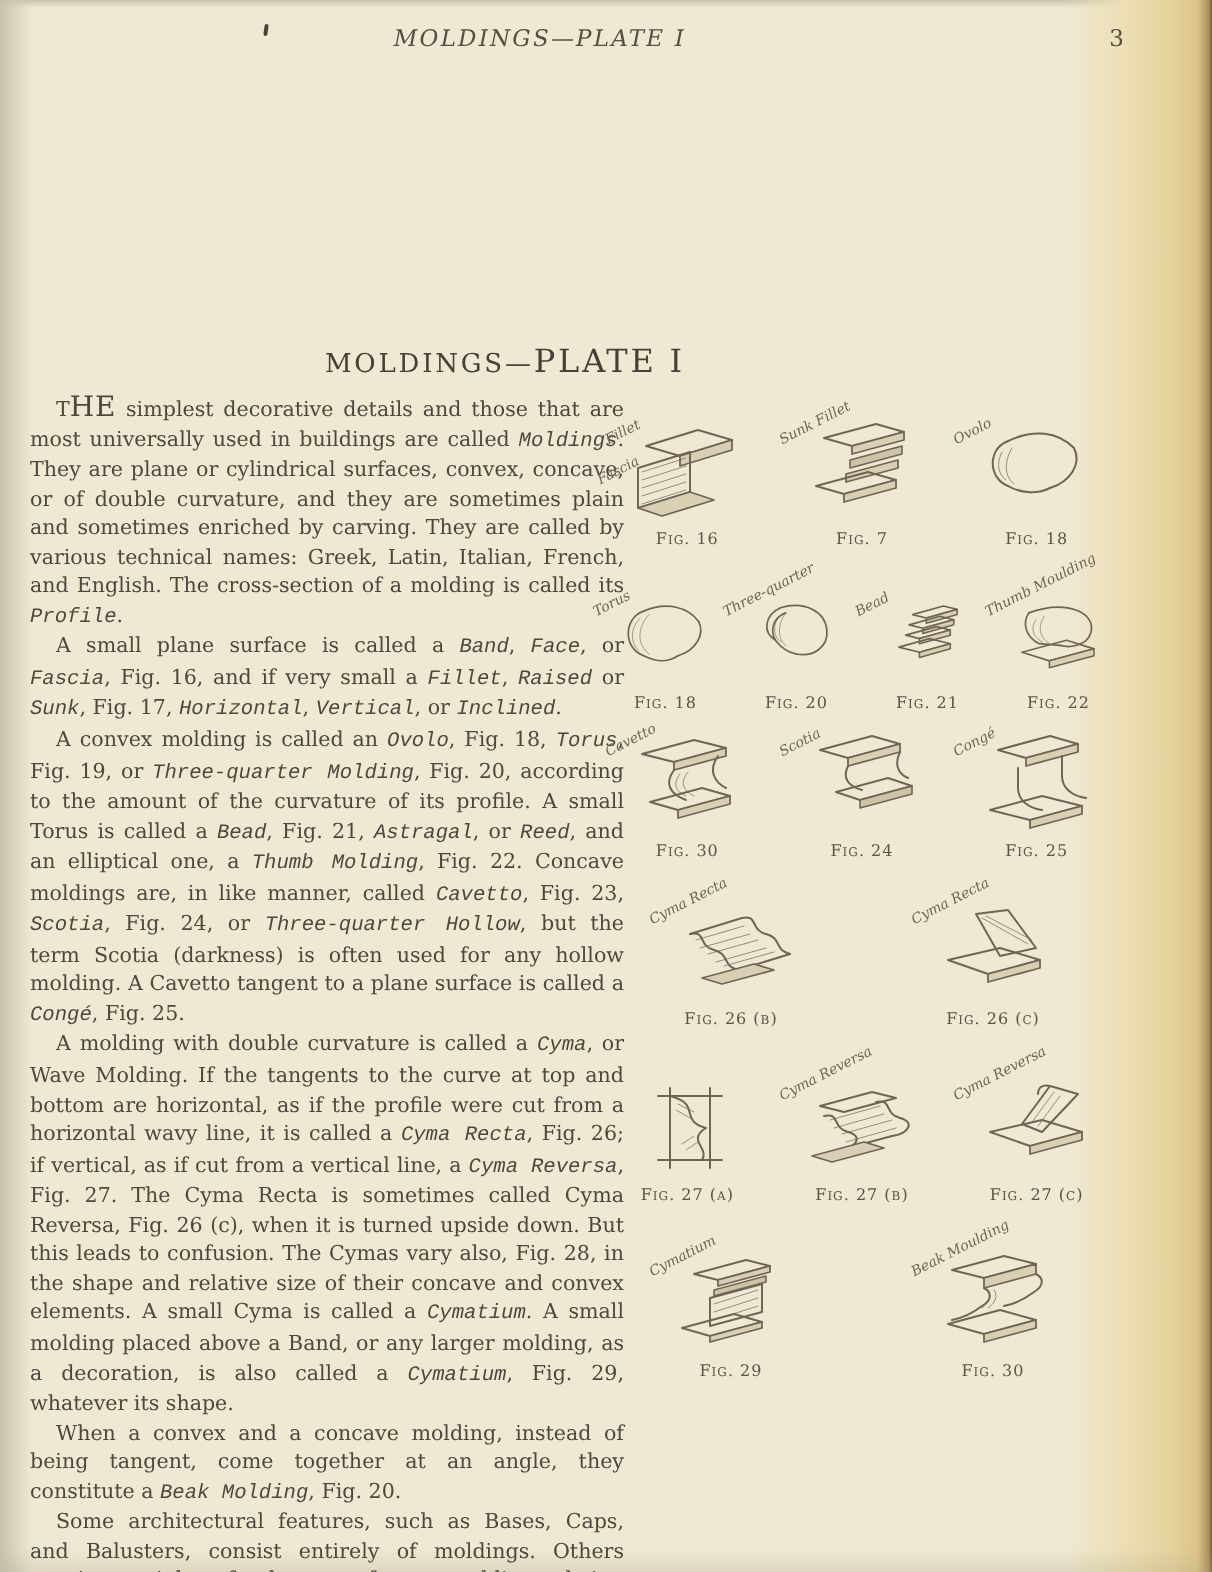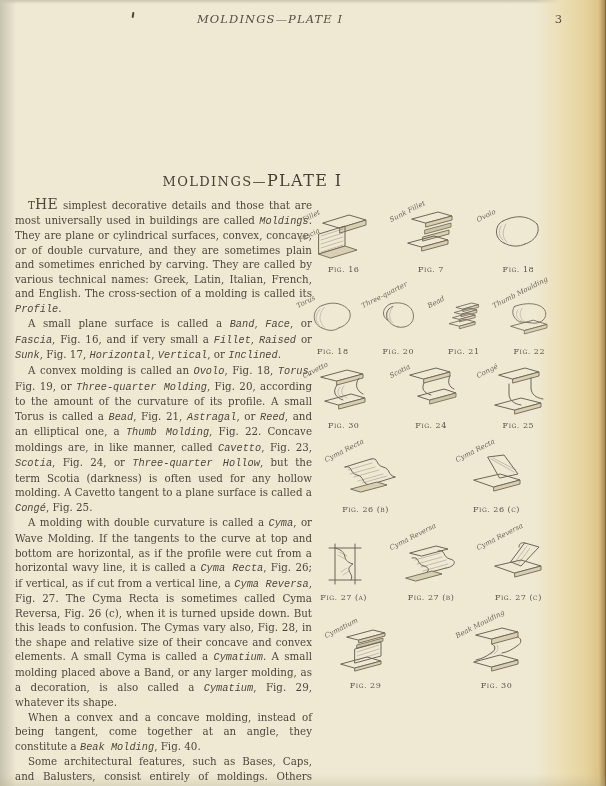--- a/index.html
+++ b/index.html
@@ -68,21 +68,21 @@
 <div class="running-head">MOLDINGS—PLATE I</div>
 <div class="page-number">3</div>
 
 <div class="section-title"><span class="t-main">MOLDINGS—</span><span class="t-sub">PLATE I</span></div>
 
 <div class="article" id="article">
     <p><span>T</span><span class="sc">HE</span><span> simplest decorative details and those that are most universally used in buildings are called </span><span class="i">Moldings</span><span>.  They are plane or cylindrical surfaces, convex, concave, or of double curvature, and they are sometimes plain and sometimes enriched by carving.  They are called by various technical names:  Greek, Latin, Italian, French, and English.  The cross-section of a molding is called its </span><span class="i">Profile</span><span>.</span></p>
     <p><span>A small plane surface is called a </span><span class="i">Band</span><span>, </span><span class="i">Face</span><span>, or </span><span class="i">Fascia</span><span>, Fig. 16, and if very small a </span><span class="i">Fillet</span><span>, </span><span class="i">Raised</span><span> or </span><span class="i">Sunk</span><span>, Fig. 17, </span><span class="i">Horizontal</span><span>, </span><span class="i">Vertical</span><span>, or </span><span class="i">Inclined</span><span>.</span></p>
     <p><span>A convex molding is called an </span><span class="i">Ovolo</span><span>, Fig. 18, </span><span class="i">Torus</span><span>, Fig. 19, or </span><span class="i">Three-quarter Molding</span><span>, Fig. 20, according to the amount of the curvature of its profile.  A small Torus is called a </span><span class="i">Bead</span><span>, Fig. 21, </span><span class="i">Astragal</span><span>, or </span><span class="i">Reed</span><span>, and an elliptical one, a </span><span class="i">Thumb Molding</span><span>, Fig. 22.  Concave moldings are, in like manner, called </span><span class="i">Cavetto</span><span>, Fig. 23, </span><span class="i">Scotia</span><span>, Fig. 24, or </span><span class="i">Three-quarter Hollow</span><span>, but the term Scotia (darkness) is often used for any hollow molding.  A Cavetto tangent to a plane surface is called a </span><span class="i">Congé</span><span>, Fig. 25.</span></p>
     <p><span>A molding with double curvature is called a </span><span class="i">Cyma</span><span>, or Wave Molding.  If the tangents to the curve at top and bottom are horizontal, as if the profile were cut from a horizontal wavy line, it is called a </span><span class="i">Cyma Recta</span><span>, Fig. 26; if vertical, as if cut from a vertical line, a </span><span class="i">Cyma Reversa</span><span>, Fig. 27.  The Cyma Recta is sometimes called Cyma Reversa, Fig. 26 (c), when it is turned upside down.   But this leads to confusion.  The Cymas vary also, Fig. 28, in the shape and relative size of their concave and convex elements.  A small Cyma is called a </span><span class="i">Cymatium</span><span>.  A small molding placed above a Band, or any larger molding, as a decoration, is also called a </span><span class="i">Cymatium</span><span>, Fig. 29, whatever its shape.</span></p>
-    <p><span>When a convex and a concave molding, instead of being tangent, come together at an angle, they constitute a </span><span class="i">Beak Molding</span><span>, Fig. 40.</span></p>
+    <p><span>When a convex and a concave molding, instead of being tangent, come together at an angle, they constitute a </span><span class="i">Beak Molding</span><span>, Fig. 20.</span></p>
     <p><span>Some architectural features, such as Bases, Caps, and Balusters, consist entirely of moldings.  Others consist mainly of plane surfaces, moldings being employed to mark the boundary between different features, as between the Architrave and Frieze, or between different members of the</span></p>
   </div>
 
 <div class="figure-grid" id="figure-grid">
     <div class="fig-row r1">
       <div class="fig-cell">
         <div class="fig-canvas">
           <svg viewBox="0 0 70 54" class="fig-svg">
             <path d="M14 13 L40 5 L57 10 L31 18 Z"></path>
             <path class="shade" d="M31 18 L57 10 L57 15 L31 23 Z"></path>

